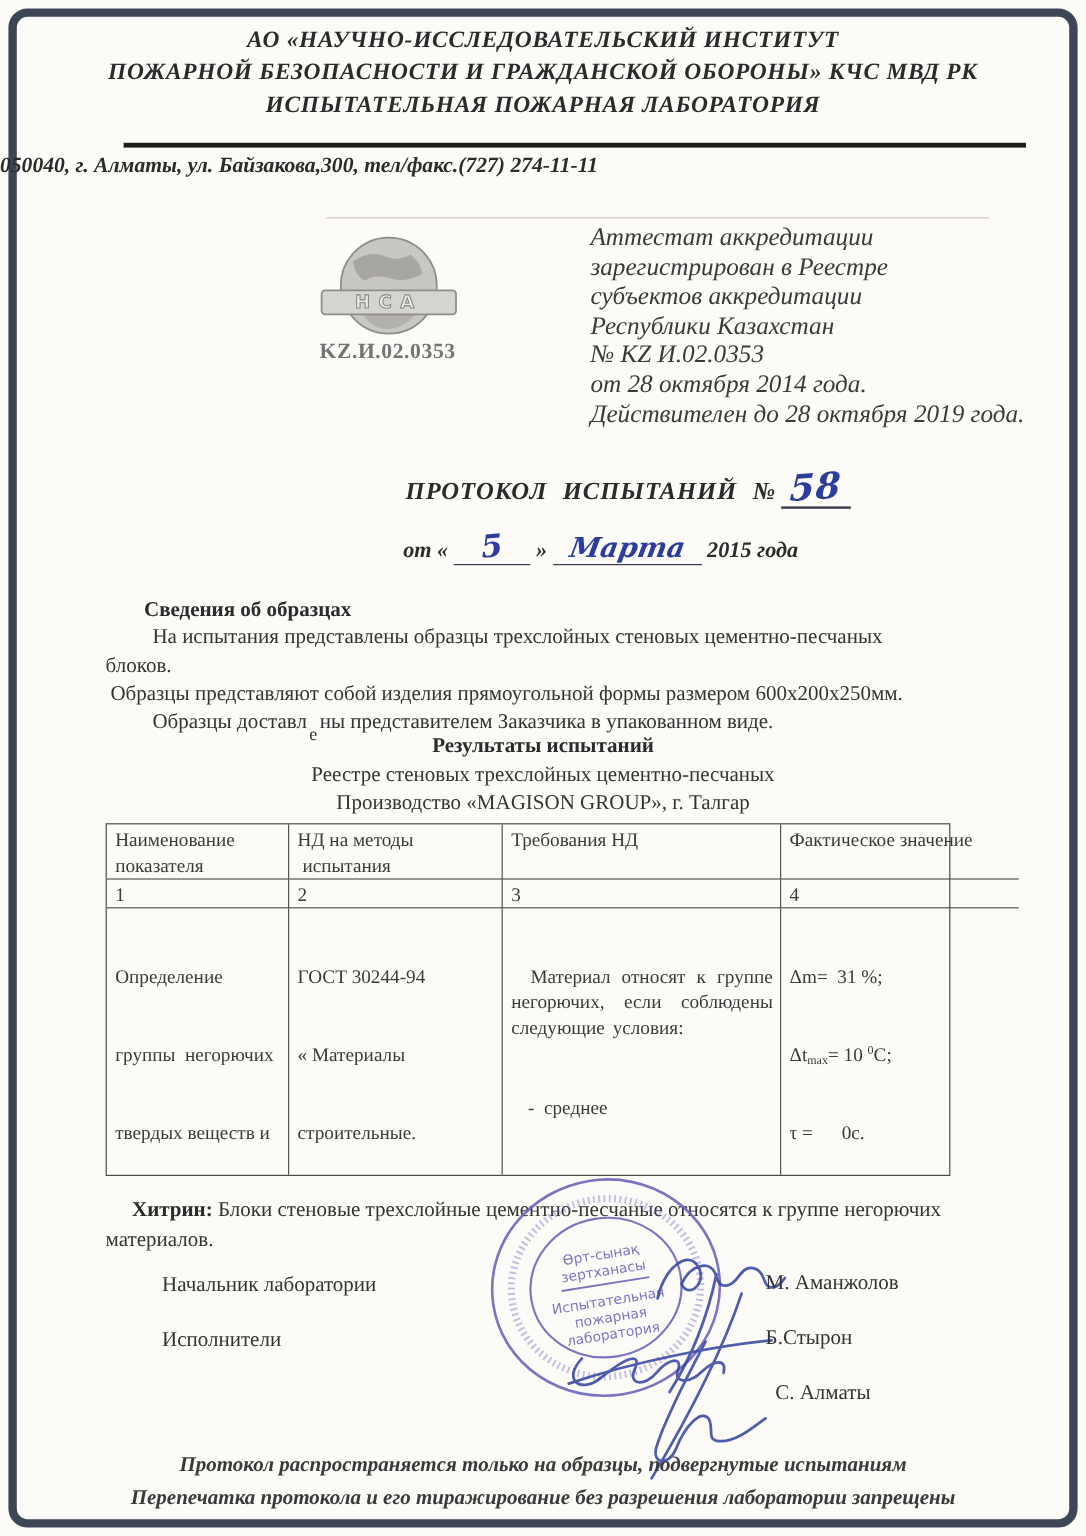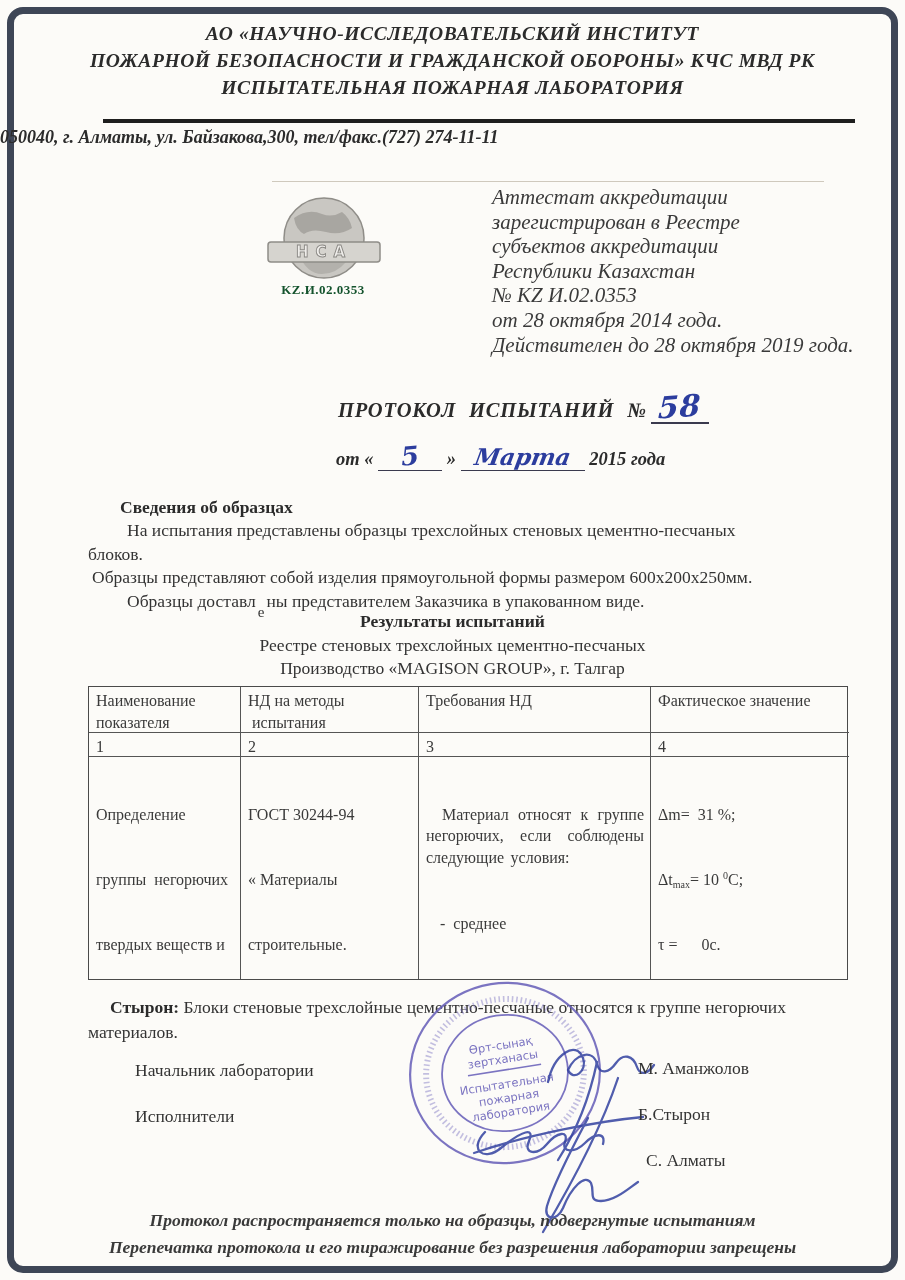--- a/index.html
+++ b/index.html
@@ -16,42 +16,42 @@
   
   .org { top:20px; left:0; width:100%; text-align:center;
          font-size:19.5px; font-weight:bold; font-style:italic;
          line-height:27px; letter-spacing:0.6px; color:#2b2b2b; }
   .rule-thick { top:119px; left:103px; width:752px; height:3.5px; background:#1e1e1e; }
   .address { top:127px; left:0; width:100%; 
              font-size:18px; font-weight:bold; font-style:italic; color:#2b2b2b; }
   .accred-rule { top:181px; left:272px; width:552px; height:1px; background:#cfc9bd; }
   .logo { left:264px; top:194px; }
   .logo-caption { left:256px; top:282px; width:134px; text-align:center;
-                  font-size:13px; font-weight:bold; letter-spacing:0.5px; color:#14532d; }
+                  font-size:18px; font-weight:bold; letter-spacing:0.5px; color:#737373; }
   .accred-text { left:492px; top:185px; width:370px; font-size:21px; font-style:italic;
                  line-height:24.6px; color:#3a3a3a; }
   
   .title-row { left:338px; top:394px; font-size:20.5px; font-weight:bold; font-style:italic;
                letter-spacing:0.8px; word-spacing:7px; color:#2b2b2b; }
   .hand { color:#2c3d9e; font-family:"DejaVu Serif", serif; font-style:italic; }
   .num-line { display:inline-block; min-width:58px; text-align:center;
               border-bottom:2px solid #3a3a4e; margin-left:4px; }
   .num-line .hand { display:inline-block; font-size:30px; line-height:26px; transform:rotate(-4deg) skewX(-6deg); }
   .date-row { left:336px; top:445px; font-size:18.5px; font-weight:bold; font-style:italic; color:#2b2b2b; }
   .u-day { display:inline-block; width:64px; text-align:center; border-bottom:1.5px solid #3a3a4e; }
   .u-day .hand { display:inline-block; font-size:26px; line-height:22px; transform:rotate(-5deg); }
   .u-month { display:inline-block; width:124px; text-align:center; border-bottom:1.5px solid #3a3a4e; }
   .u-month .hand { display:inline-block; font-size:23px; line-height:22px; transform:skewX(-10deg); }
   
   .b17 { font-size:17.5px; font-weight:bold; color:#2b2b2b; }
   .t17 { font-size:17.5px; color:#333; }
   .dropped { position:relative; top:10px; margin:0 2px; font-size:15px; }
   .center { left:0; width:100%; text-align:center; }
   
-  .tbl { left:88px; top:686px; width:760px; display:grid;
+  .tbl { left:88px; top:686px; width:704px; display:grid;
          grid-template-columns:152px 178px 232px 198px;
          grid-template-rows:46px 24px 222px;
          border:1.5px solid #4a4a4a; box-sizing:border-box;
          font-size:16px; line-height:21.8px; color:#3a3a3a; }
   .tbl > div { border-right:1px solid #555; border-bottom:1px solid #555;
                padding:3px 6px 2px 7px; box-sizing:border-box; overflow:hidden;
                white-space:pre-wrap; }
   .tbl > div:nth-child(4n) { border-right:none; }
   .tbl > div:nth-child(n+9) { border-bottom:none; }
   .c3p1 { text-align:justify; text-indent:16px; word-spacing:2.5px; }
@@ -166,21 +166,21 @@
       <div>τ =      0с.</div>
       
       
       
       
       
     </div>
   </div>
 
   <div class="abs conclusion">
-    <span class="b17">Стырон:</span><span>  Блоки стеновые трехслойные цементно-песчаные относятся   к группе негорючих материалов.</span>
+    <span class="b17">Хитрин:</span><span>  Блоки стеновые трехслойные цементно-песчаные относятся   к группе негорючих материалов.</span>
   </div>
 
   <svg class="abs" style="left:390px; top:967px; opacity:0.88;" width="230" height="212" viewBox="0 0 230 212">
     <g transform="rotate(-9 115 106)" fill="none" stroke="#6a62ba">
       <ellipse cx="115" cy="106" rx="95" ry="90" stroke-width="2.2"></ellipse>
       <ellipse cx="115" cy="106" rx="79" ry="74" stroke-width="6" stroke-dasharray="1.6,2.8" opacity="0.45"></ellipse>
       <ellipse cx="115" cy="106" rx="63" ry="58" stroke-width="1.8"></ellipse>
       <line x1="78" y1="103" x2="152" y2="103" stroke-width="1.6"></line>
       <g fill="#6a62ba" stroke="none" font-family="DejaVu Sans, sans-serif" font-size="11.5" text-anchor="middle">
         <text x="115" y="82">Өрт-сынақ</text>

